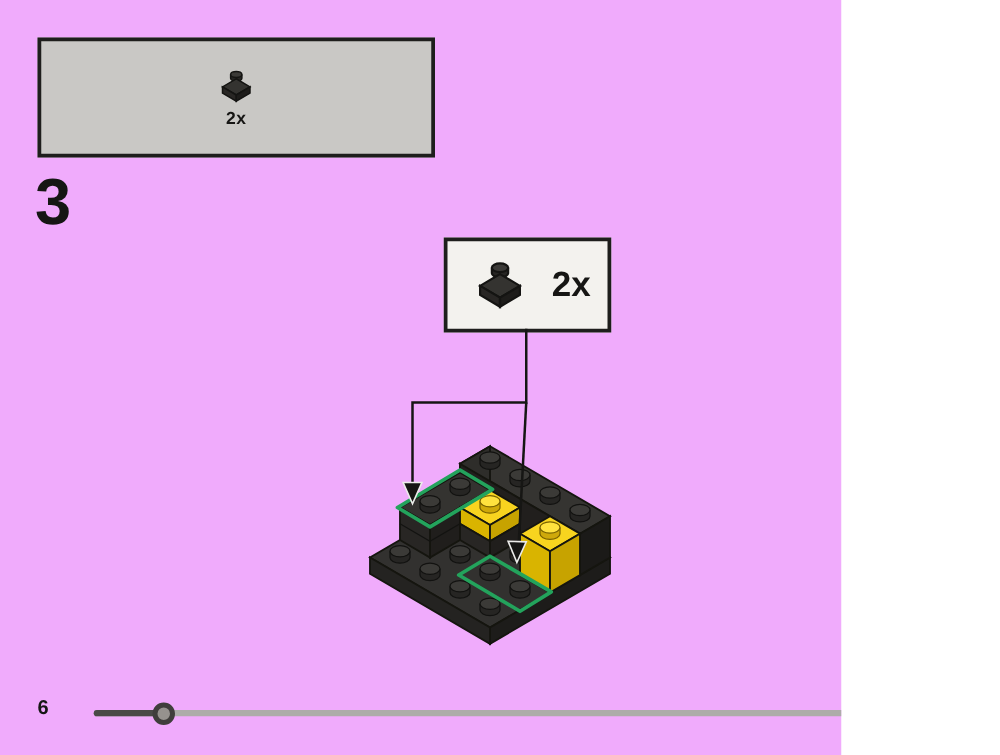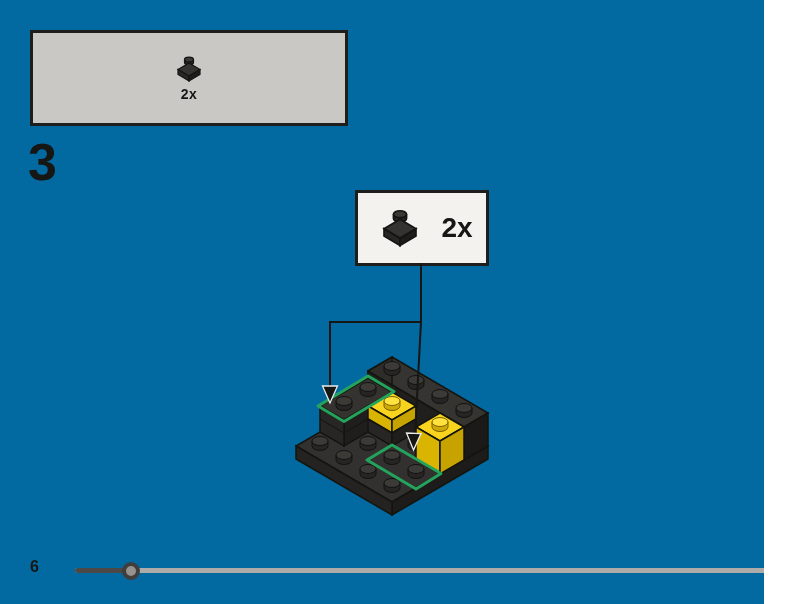--- a/index.html
+++ b/index.html
@@ -1,17 +1,17 @@
 <!DOCTYPE html>
 <html><head>
 <meta charset="utf-8">
 <style>
   html,body{margin:0;padding:0;}
   .page{
-    position:relative;width:764px;height:604px;background:#0369a1;
+    position:relative;width:673px;height:604px;background:#f0abfc;
     font-family:"Liberation Sans","DejaVu Sans",sans-serif;overflow:hidden;color:#161614;
   }
   
   .parts-box{
     position:absolute;left:30px;top:30px;width:312px;height:90px;
     background:#c9c8c5;border:3px solid #1e1e1c;
     display:flex;flex-direction:column;align-items:center;justify-content:center;
   }
   .parts-box .qty{font-size:14px;font-weight:700;margin-top:2px;letter-spacing:0.5px;}
   

